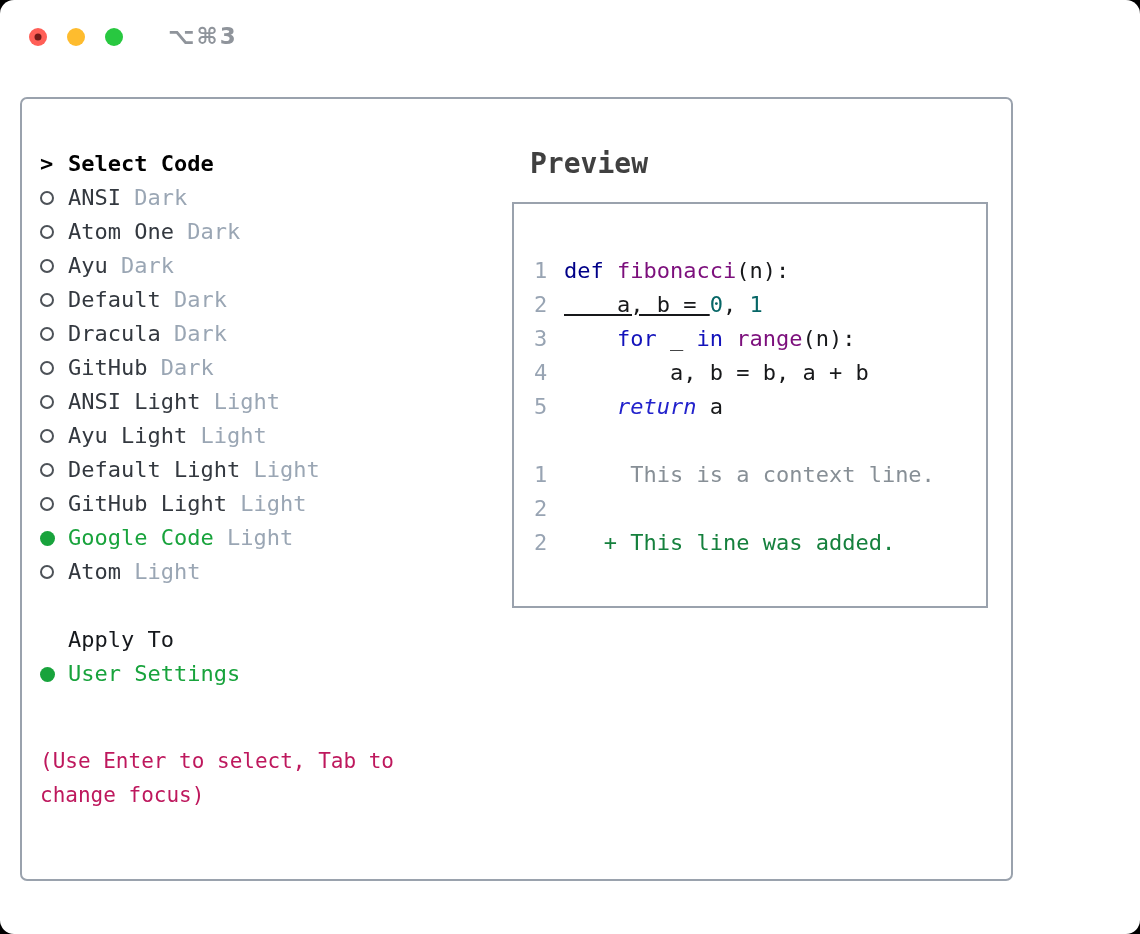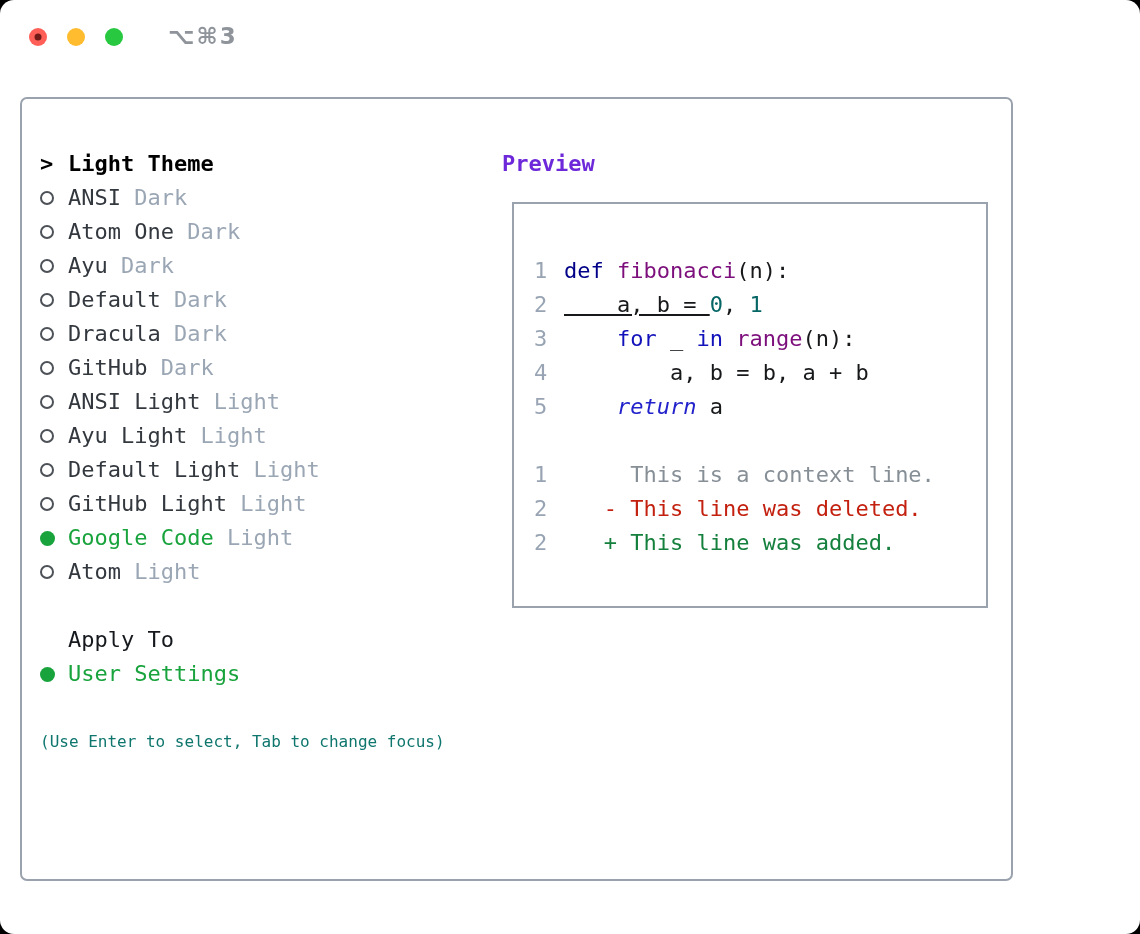--- a/index.html
+++ b/index.html
@@ -37,26 +37,26 @@
   .radio.sel { border:none; background:#18a33c; width:15px; height:15px; }
   .left-col { position:absolute; left:18px; top:48px; }
   .hdr { font-weight:700; color:#000; }
   .hdr .caret { display:inline-block; width:28px; }
   .name { color:#33383f;text-align:center; }
   .variant { color:#9aa6b4; }
   .green { color:#18a33c; }
   .spacer { height:34px; }
   .apply-hdr { color:#15181c; }
   .hint {
-    width:440px; color:#0f766e; font-size:16px; line-height:34px;
-    margin-top:34px; white-space:normal;
+    width:440px; color:#be185d; font-size:21px; line-height:34px;
+    margin-top:53px; white-space:normal;
   }
   
-  .preview-label { position:absolute; left:480px; top:48px; height:34px;
-    line-height:34px; font-size:22px; font-weight:700; color:#6d28d9; }
+  .preview-label { position:absolute; left:508px; top:48px; height:34px;
+    line-height:34px; font-size:28px; font-weight:700; color:#404040; }
   .preview-box {
     position:absolute; left:490px; top:103px; width:476px; height:406px;
     border:2px solid #9aa2ad; background:#fff; padding:50px 0 0 20px; overflow:hidden;
   }
   .cline { display:flex; height:34px; line-height:34px; font-size:22px; white-space:pre; }
   .gutter { display:inline-block; width:30px; color:#98a4b3; }
   .code { white-space:pre; color:#17181a; }
 </style>
 </head>
 <body>
@@ -71,21 +71,21 @@
         <div class="light" style="background: rgb(254, 188, 46);"></div>
         <div class="light" style="background: rgb(40, 200, 64);"></div>
       </div>
     <div class="win-title">⌥⌘3</div>
   </div>
 
   <div class="panel">
 
     <div class="left-col">
       <div class="row hdr">
-        <span class="caret">&gt;</span><span>Light Theme</span>
+        <span class="caret">&gt;</span><span>Select Code</span>
       </div>
 
       <div id="theme-list">
           <div class="row"><span class="icon-cell"><span class="radio"></span></span><span class="name">ANSI</span><span class="variant"> Dark</span></div>
           <div class="row"><span class="icon-cell"><span class="radio"></span></span><span class="name">Atom One</span><span class="variant"> Dark</span></div>
           <div class="row"><span class="icon-cell"><span class="radio"></span></span><span class="name">Ayu</span><span class="variant"> Dark</span></div>
           <div class="row"><span class="icon-cell"><span class="radio"></span></span><span class="name">Default</span><span class="variant"> Dark</span></div>
           <div class="row"><span class="icon-cell"><span class="radio"></span></span><span class="name">Dracula</span><span class="variant"> Dark</span></div>
           <div class="row"><span class="icon-cell"><span class="radio"></span></span><span class="name">GitHub</span><span class="variant"> Dark</span></div>
           <div class="row"><span class="icon-cell"><span class="radio"></span></span><span class="name">ANSI Light</span><span class="variant"> Light</span></div>
@@ -115,19 +115,19 @@
       <div id="code-lines">
           <div class="cline"><span class="gutter">1</span><span class="code"><span style="color: rgb(0, 0, 136);">def</span><span style="color: rgb(23, 24, 26);"> </span><span style="color: rgb(124, 15, 124);">fibonacci</span><span style="color: rgb(23, 24, 26);">(n):</span></span></div>
           <div class="cline"><span class="gutter">2</span><span class="code"><span style="color: rgb(23, 24, 26); text-decoration: underline;">    a, b = </span><span style="color: rgb(6, 102, 102);">0</span><span style="color: rgb(23, 24, 26);">, </span><span style="color: rgb(6, 102, 102);">1</span></span></div>
           <div class="cline"><span class="gutter">3</span><span class="code"><span style="color: rgb(23, 24, 26);">    </span><span style="color: rgb(19, 19, 187);">for</span><span style="color: rgb(23, 24, 26);"> _ </span><span style="color: rgb(19, 19, 187);">in</span><span style="color: rgb(23, 24, 26);"> </span><span style="color: rgb(124, 15, 124);">range</span><span style="color: rgb(23, 24, 26);">(n):</span></span></div>
           <div class="cline"><span class="gutter">4</span><span class="code"><span style="color: rgb(23, 24, 26);">        a, b = b, a + b</span></span></div>
           <div class="cline"><span class="gutter">5</span><span class="code"><span style="color: rgb(23, 24, 26);">    </span><span style="color: rgb(35, 35, 204); font-style: italic;">return</span><span style="color: rgb(23, 24, 26);"> a</span></span></div>
         </div>
       <div class="spacer"></div>
       <div id="diff-lines">
           <div class="cline"><span class="gutter">1</span><span class="code" style="color: rgb(135, 143, 150);">     This is a context line.</span></div>
-          <div class="cline"><span class="gutter">2</span><span class="code" style="color: rgb(195, 32, 15);">   - This line was deleted.</span></div>
+          <div class="cline"><span class="gutter">2</span></div>
           <div class="cline"><span class="gutter">2</span><span class="code" style="color: #15803d;">   + This line was added.</span></div>
         </div>
     </div>
 
   </div>
 </div>
 
 </body></html>

